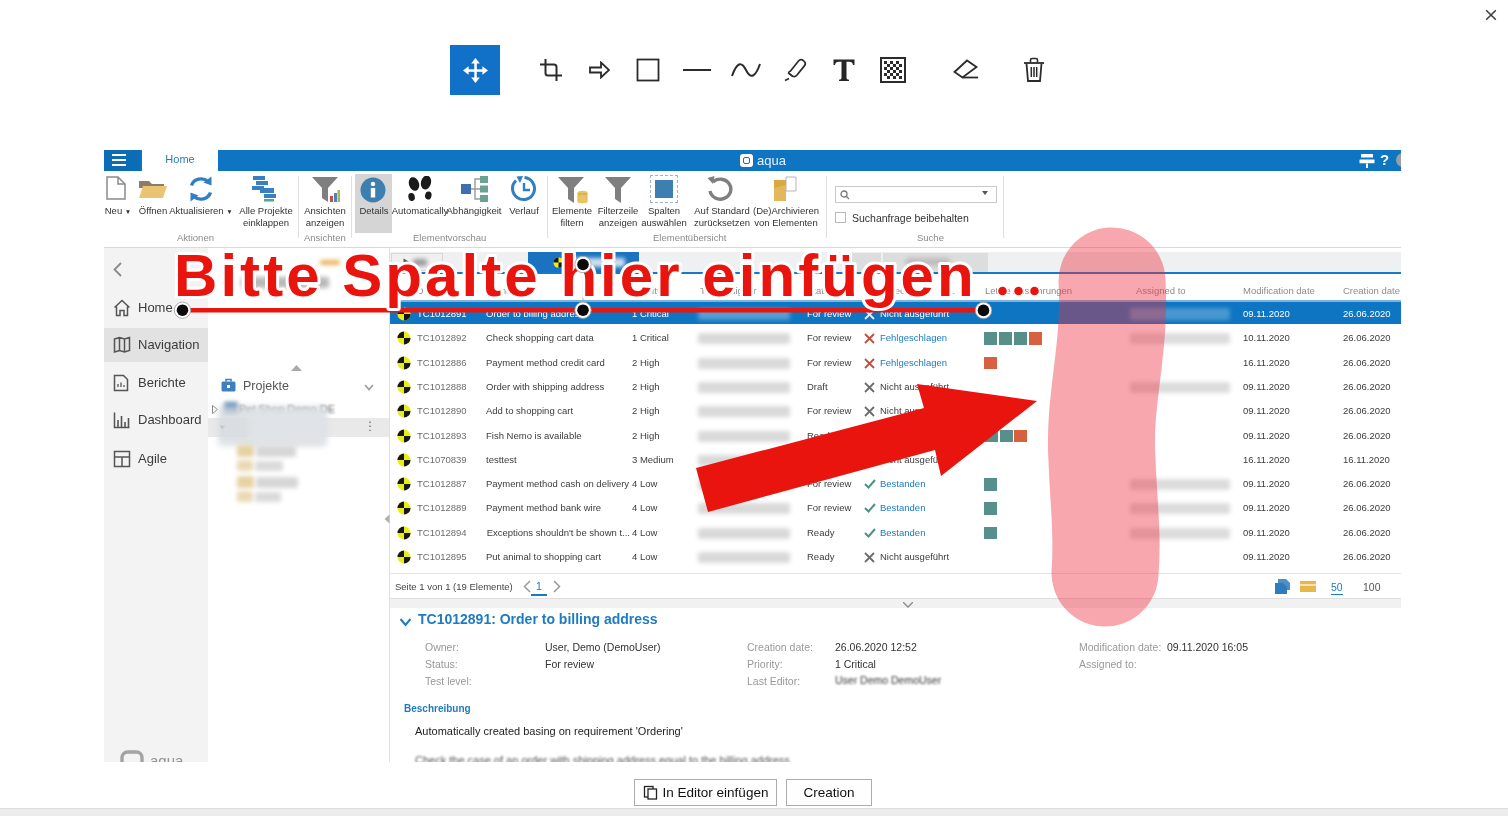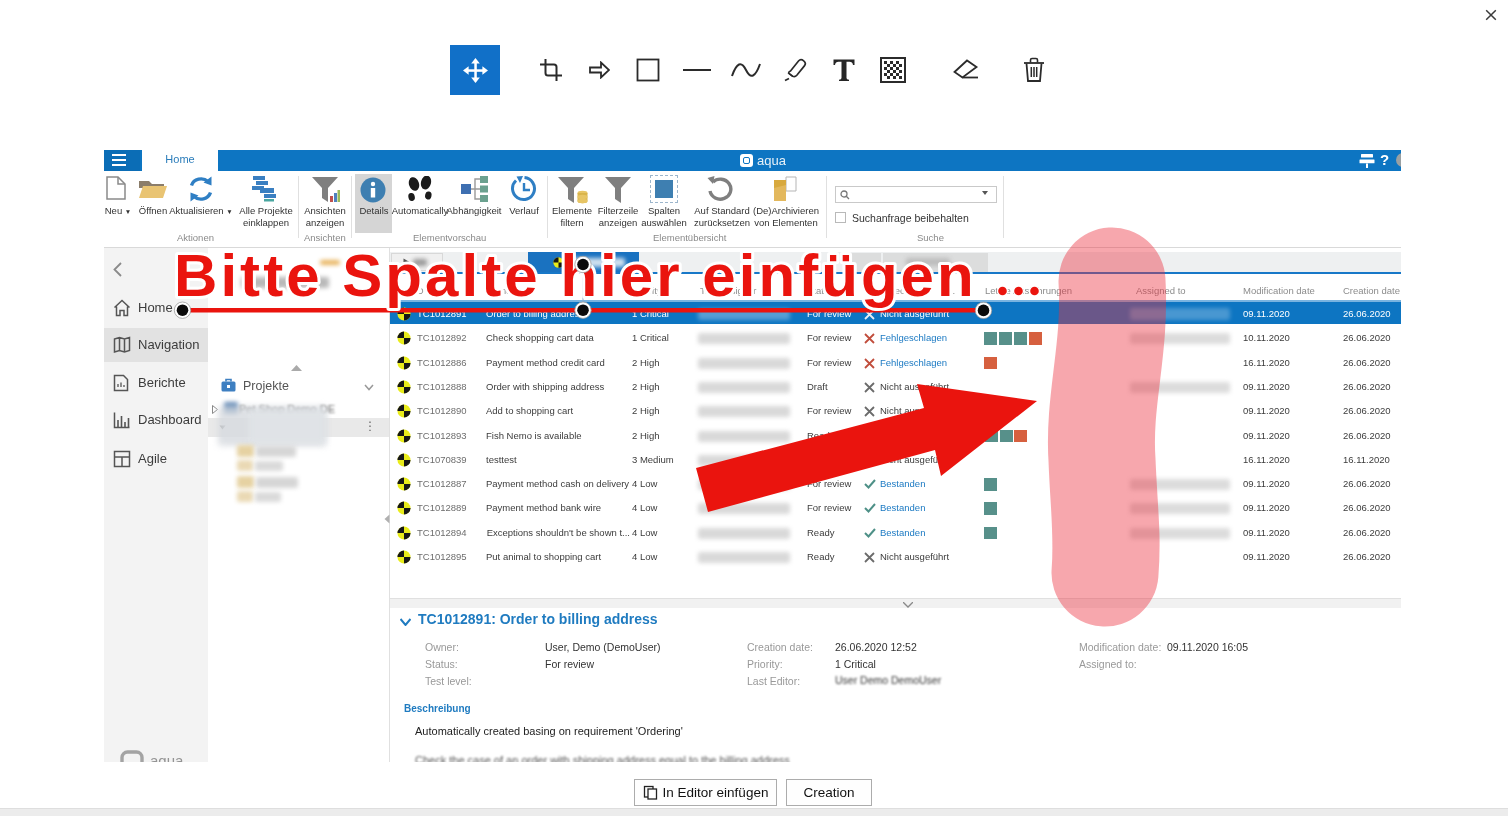--- a/index.html
+++ b/index.html
@@ -638,20 +638,42 @@
             <div class="blur" style="left:308px;top:7px;width:92px;height:11px;background:#d9d9d9;"></div>
             <div style="left:417px;color:#3c3c3c;">Ready</div>
             <svg class="abs" style="left:474px;top:7px;" width="11" height="11" viewBox="0 0 11 11" stroke="#6b6b6b" stroke-width="1.8" fill="none">
               <path d="M1 1 L10 10 M10 1 L1 10"></path>
             </svg>
             <div style="left:490px;color:#3c3c3c;">Nicht ausgeführt</div>
             <div style="left:853px;color:#3c3c3c;">09.11.2020</div>
             <div style="left:953px;color:#3c3c3c;">26.06.2020</div>
           </div>
 
+        <div class="abs" style="left:0;top:325px;width:1011px;height:25px;background:#fff;border-top:1px solid #e4e4e4;">
+          <div class="abs" style="left:5px;top:7px;font-size:9.5px;color:#444;">Seite 1 von 1 (19 Elemente)</div>
+          <svg class="abs" style="left:133px;top:6px;" width="8" height="13" viewBox="0 0 8 13" fill="none" stroke="#9a9a9a" stroke-width="1.5">
+              <path d="M7 1 L1.5 6.5 L7 12"></path>
+            </svg>
+          <div class="abs" style="left:141px;top:6px;width:16px;text-align:center;font-size:10.5px;color:#1c7ac3;border-bottom:2px solid #1c7ac3;padding-bottom:2px;">1</div>
+          <svg class="abs" style="left:163px;top:6px;" width="8" height="13" viewBox="0 0 8 13" fill="none" stroke="#9a9a9a" stroke-width="1.5">
+              <path d="M1 1 L6.5 6.5 L1 12"></path>
+            </svg>
+          <svg class="abs" style="left:884px;top:5px;" width="17" height="15" viewBox="0 0 17 15">
+              <g fill="#2e7bbd">
+                <path d="M4 0 H12 L16 4 V11 H4 Z" opacity="0.85"></path>
+                <path d="M1 4 H9 L13 8 V15 H1 Z"></path>
+              </g>
+            </svg>
+          <svg class="abs" style="left:910px;top:5px;" width="16" height="15" viewBox="0 0 16 15">
+              <rect x="0" y="2" width="16" height="11" fill="#e8b74a"></rect>
+              <rect x="0" y="5" width="16" height="2" fill="#fff" opacity="0.6"></rect>
+            </svg>
+          <div class="abs" style="left:941px;top:7px;font-size:10.5px;color:#1c7ac3;border-bottom:1.5px solid #1c7ac3;padding-bottom:1px;">50</div>
+          <div class="abs" style="left:973px;top:7px;font-size:10.5px;color:#555;">100</div>
+        </div>
 
         <div class="abs" style="left:0;top:350px;width:1011px;height:10px;background:#f1f1f1;border-top:1px solid #e0e0e0;">
           <svg class="abs" style="left:513px;top:3px;" width="10" height="6" viewBox="0 0 10 6">
               <path d="M0 0 L5 5 L10 0" fill="none" stroke="#8a8a8a" stroke-width="1.3"></path>
             </svg>
         </div>
 
         <svg class="abs" style="left:10px;top:370px;" width="11" height="8" viewBox="0 0 11 8">
             <path d="M0.5 1 L5.5 7 L10.5 1" fill="none" stroke="#1f7bc0" stroke-width="2"></path>
           </svg>

